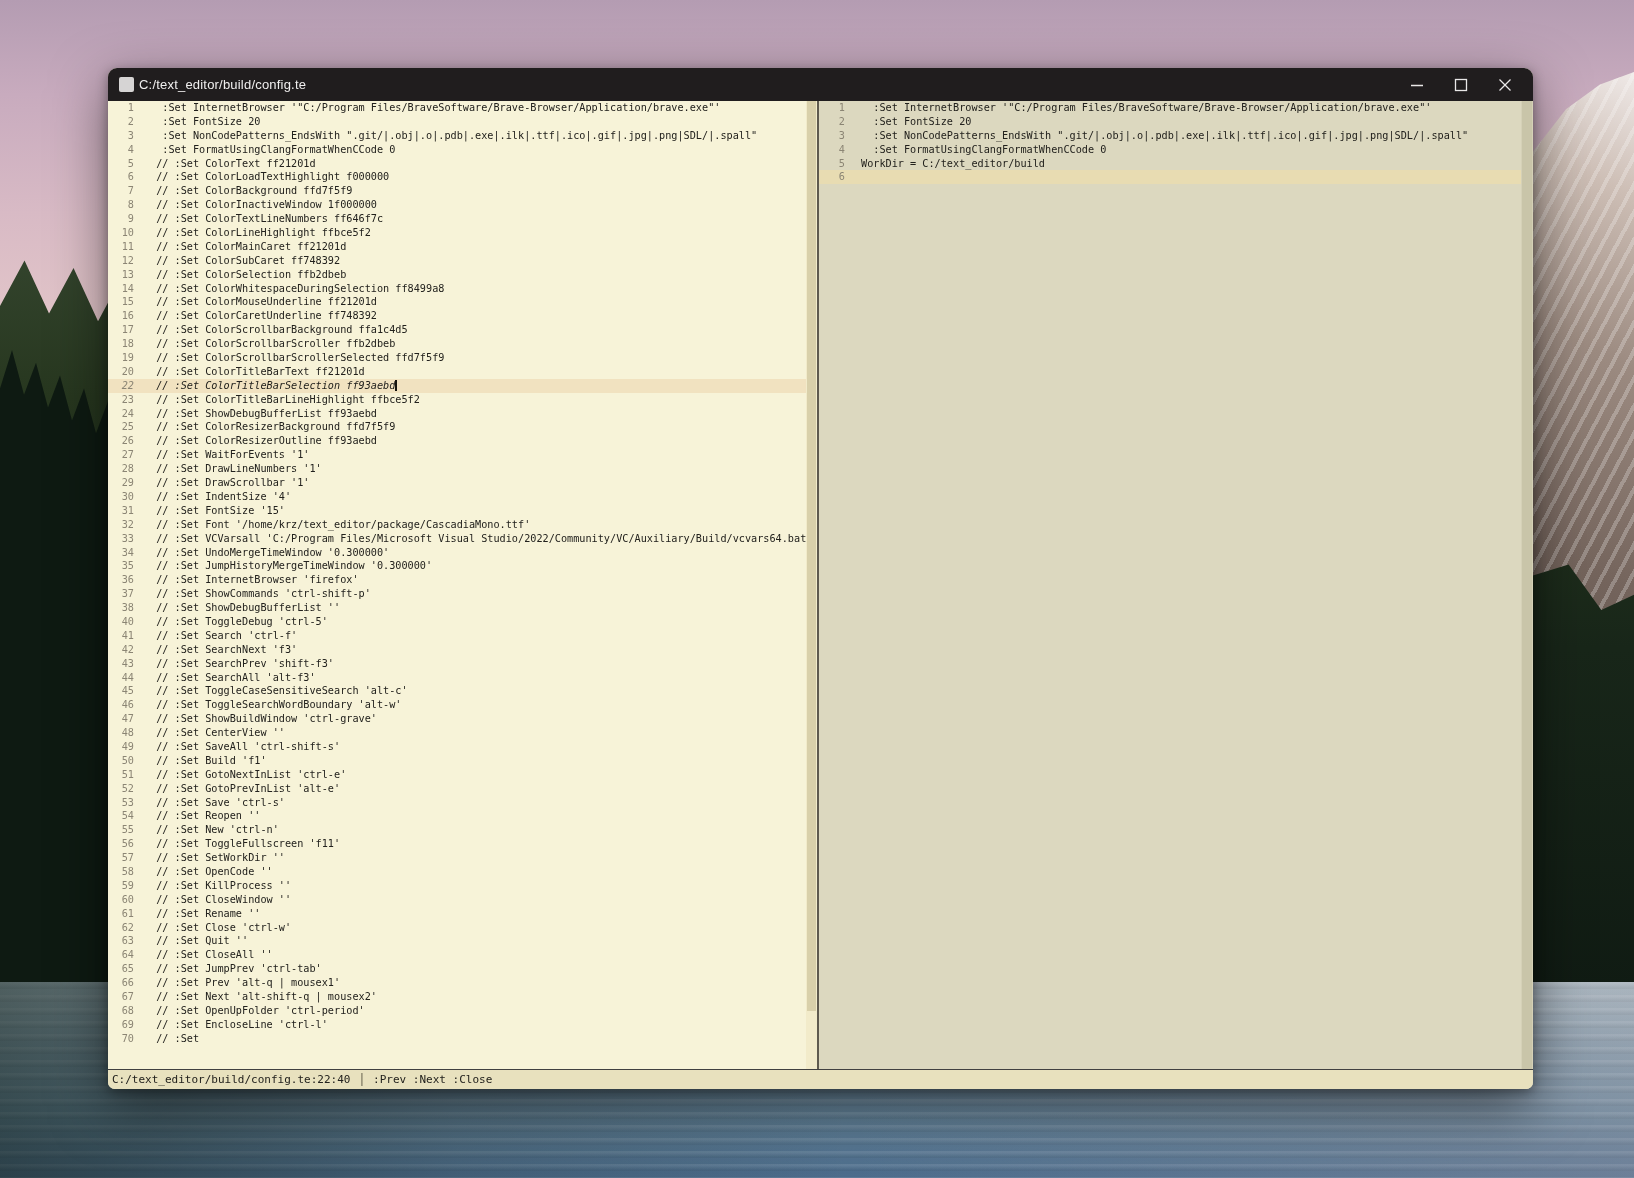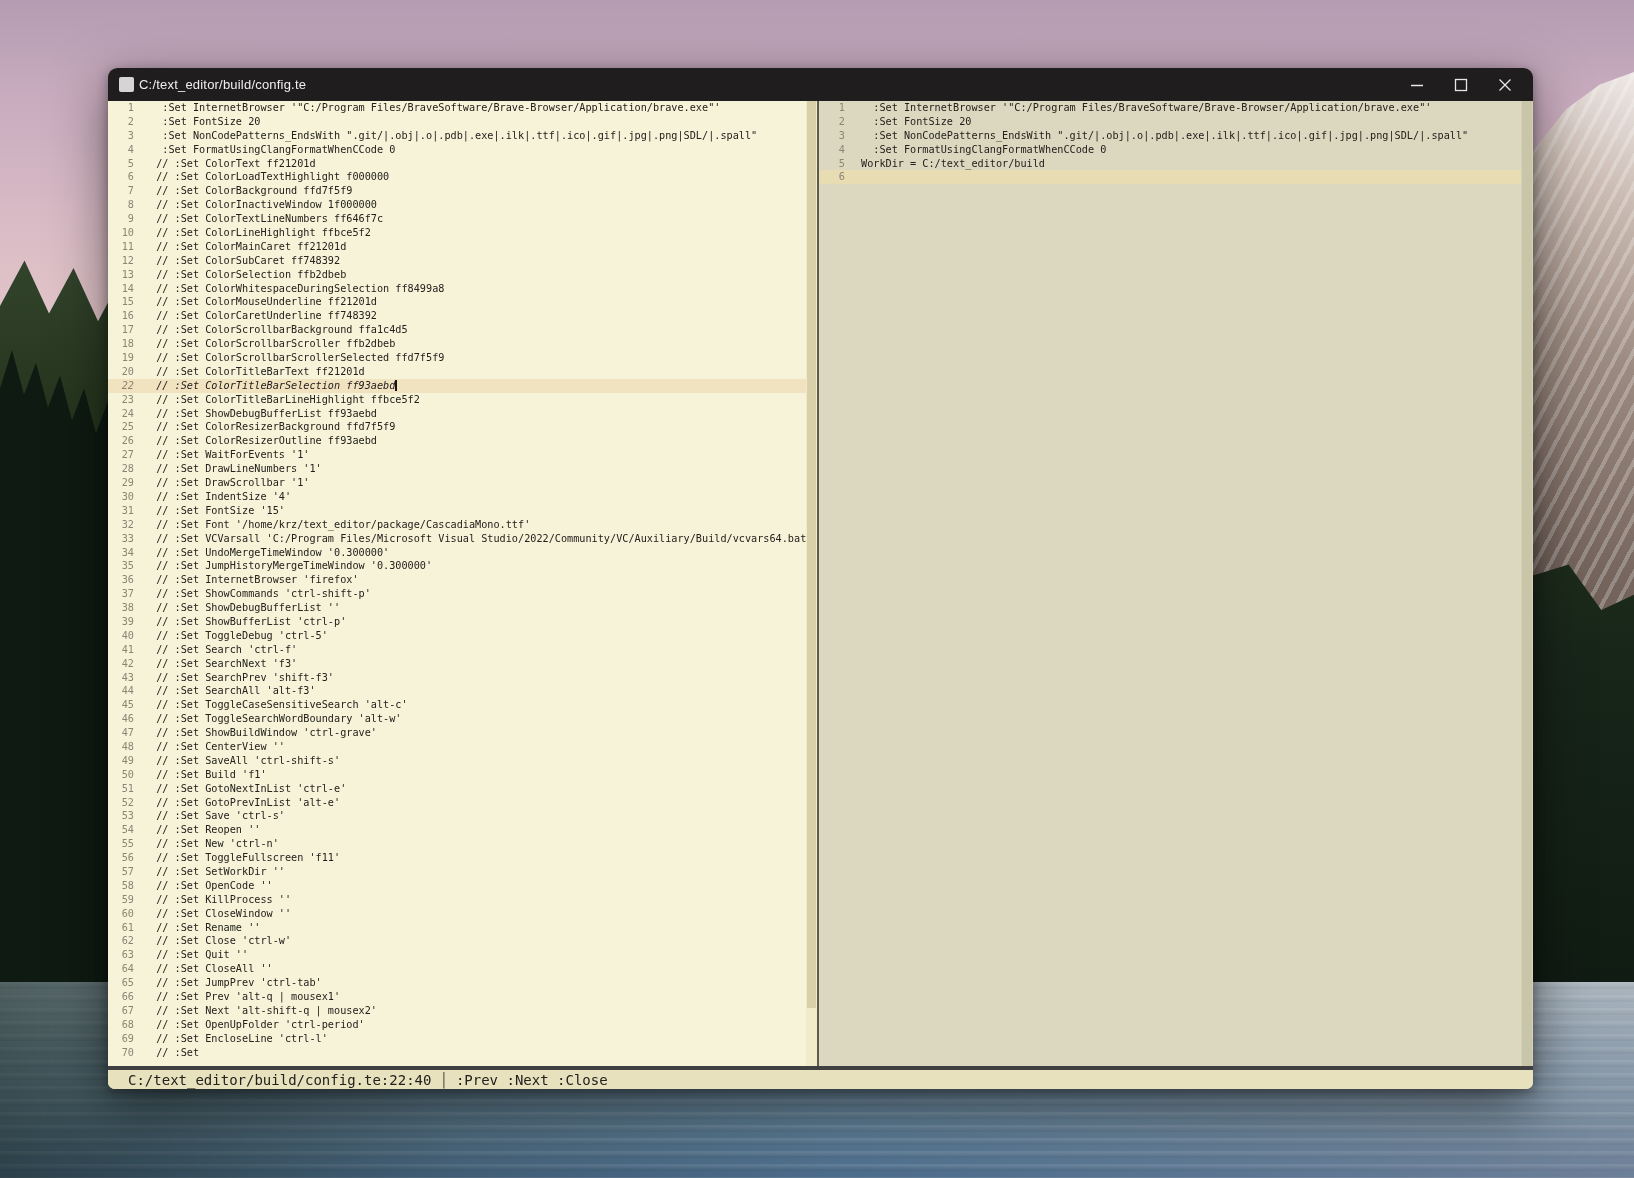--- a/index.html
+++ b/index.html
@@ -67,23 +67,23 @@
   .txt { padding-left:16px; white-space:pre; }
 
   .caret { display:inline-block; width:1.4px; height:11px; background:#16150f; vertical-align:-2px; }
 
   .scrollbar { position:absolute; right:0; top:0; bottom:0; width:11px; background:#f2ebca; }
   .scrollbar .thumb { position:absolute; left:1px; right:1px; top:0; height:94%; background:#d9d0aa; }
   .pane-right .scrollbar { width:12px; background:#d5d1b7; }
   .pane-right .scrollbar .thumb { height:100%; background:#c9c5a9; }
 
   
-  .statusbar { flex:0 0 19px; background:#e8e1be; border-top:4px solid #404040;
-    display:flex; align-items:center; padding-left:20px;
-    font-family:"DejaVu Sans Mono", monospace; font-size:14px; color:#22211d; white-space:pre; }
+  .statusbar { flex:0 0 19px; background:#e8e1be; border-top:1px solid #404040;
+    display:flex; align-items:center; padding-left:4px;
+    font-family:"DejaVu Sans Mono", monospace; font-size:11px; color:#22211d; white-space:pre; }
   .status-sep { margin:0 8px; color:#55513f; }
 </style>
 </head>
 <body>
 
 <div class="wallpaper">
   <div class="wp-sky"></div>
   <div class="wp-mountain"></div>
   <div class="wp-forest"></div>
   <div class="wp-trees-left"></div>
@@ -260,24 +260,20 @@
           </div>
           <div class="row">
             <span class="num">37</span>
             <span class="txt"> // :Set ShowCommands 'ctrl-shift-p'</span>
           </div>
           <div class="row">
             <span class="num">38</span>
             <span class="txt"> // :Set ShowDebugBufferList ''</span>
           </div>
           <div class="row">
-            <span class="num">39</span>
-            <span class="txt"> // :Set ShowBufferList 'ctrl-p'</span>
-          </div>
-          <div class="row">
             <span class="num">40</span>
             <span class="txt"> // :Set ToggleDebug 'ctrl-5'</span>
           </div>
           <div class="row">
             <span class="num">41</span>
             <span class="txt"> // :Set Search 'ctrl-f'</span>
           </div>
           <div class="row">
             <span class="num">42</span>
             <span class="txt"> // :Set SearchNext 'f3'</span>

